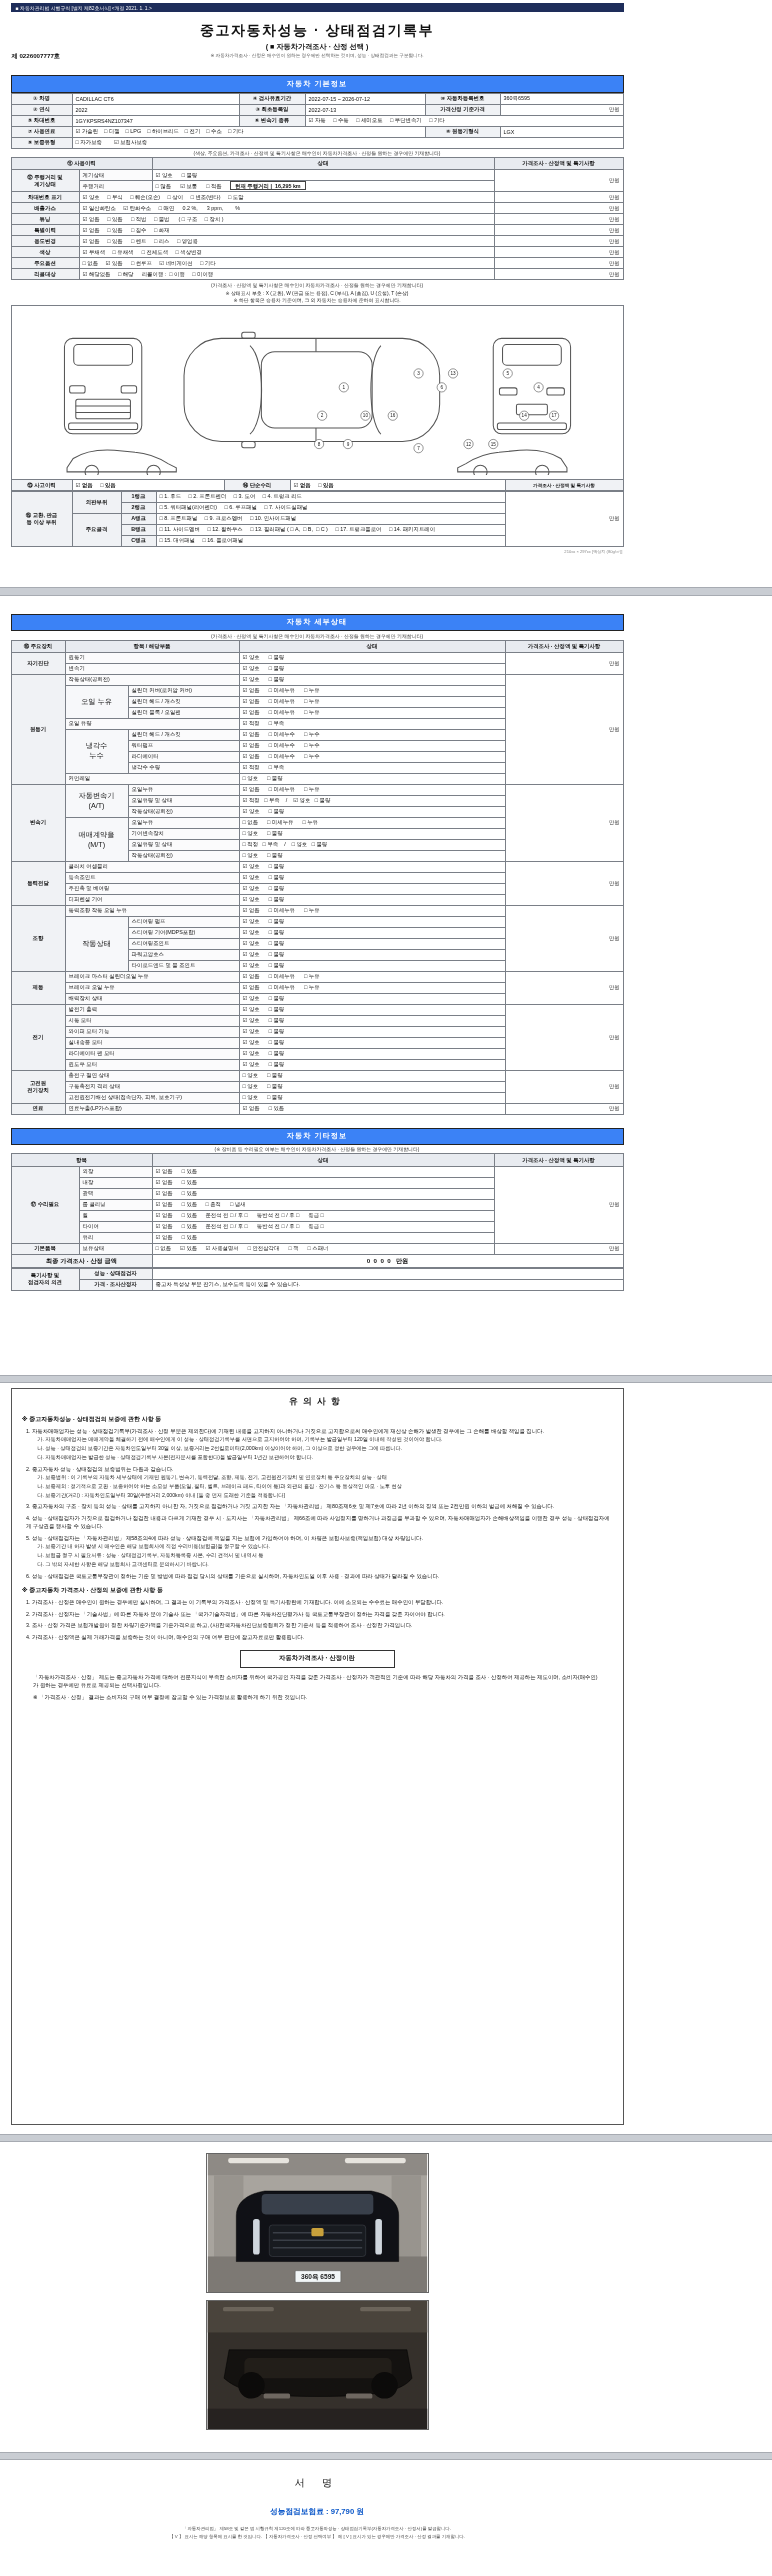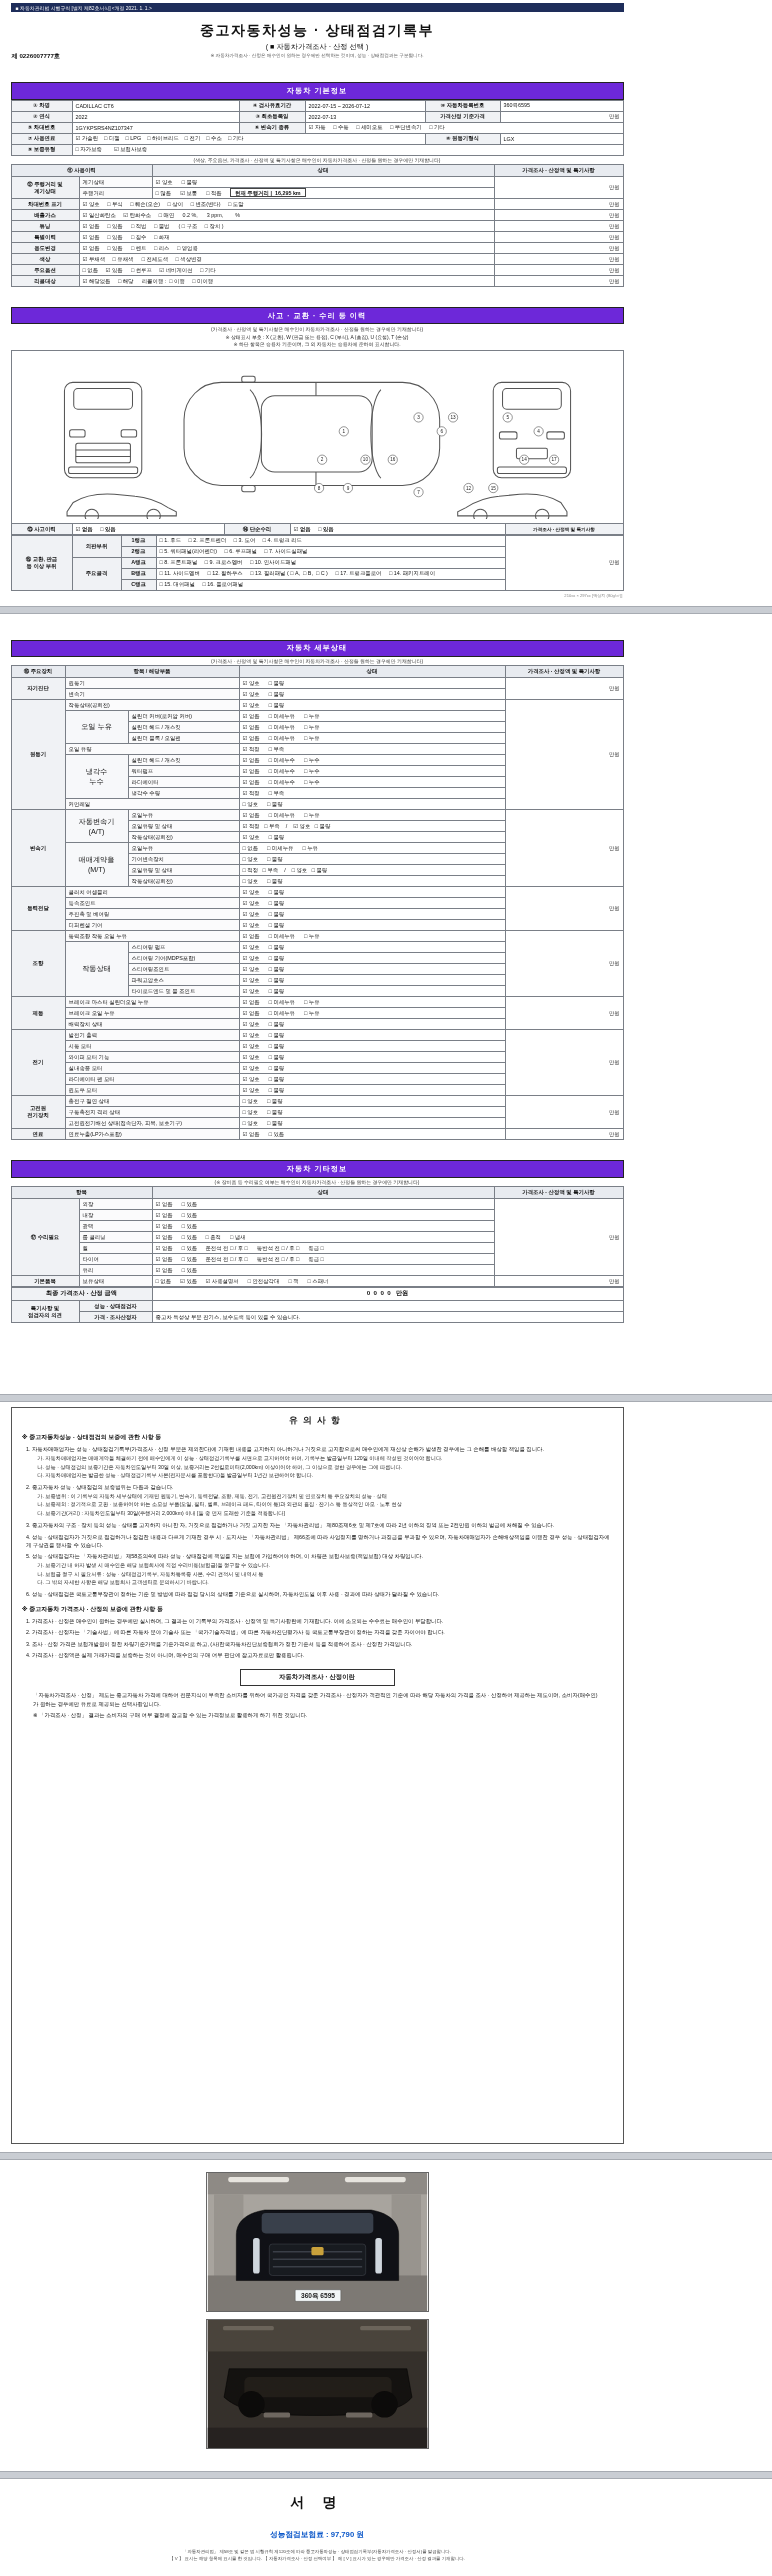--- a/index.html
+++ b/index.html
@@ -3,24 +3,24 @@
 <meta charset="utf-8">
 <style>
   *{box-sizing:border-box;margin:0;padding:0}
   body{width:773px;min-height:2576px;background:#ffffff;font-family:"Liberation Sans","DejaVu Sans",sans-serif;color:#111;overflow-x:hidden}
   .page{width:634px;padding-top:3.1px}
   .topbar{width:613px;margin:0 auto;height:9.3px;background:#1e2d5a;color:#fff;font-size:4.9px;display:flex;align-items:center;padding:0 5.2px}
   .panel{width:613px;margin:0 auto;background:#fff;padding:2.1px 0 5.2px}
   .gap{width:773px;height:8.2px;background:#c9cdd3;border-top:0.5px solid #a7abb2;border-bottom:0.5px solid #a7abb2;margin:3.1px 0}
   .titlebox{position:relative;text-align:center;padding:7.2px 0 4.1px}
   .h1{font-size:14px;font-weight:bold;letter-spacing:1.5px}
-  .sub{font-size:7.2px;margin-top:2.1px;font-weight:normal}
+  .sub{font-size:7.2px;margin-top:2.1px;font-weight:bold}
   .subnote{font-size:4.6px;color:#555;margin-top:1.5px}
   .doc-no{position:absolute;left:1px;bottom:1px;font-size:6.2px;font-weight:bold}
-  .sec-h{background:#6d28d9;color:#fff;font-weight:bold;text-align:center;font-size:7.2px;padding:2.6px 0;border:0.5px solid #222;margin-top:20px;letter-spacing:1px}
+  .sec-h{background:#3b82f6;color:#fff;font-weight:bold;text-align:center;font-size:7.2px;padding:2.6px 0;border:0.5px solid #222;margin-top:13px;letter-spacing:1px}
   .sec-note{font-size:4.9px;text-align:center;color:#333;padding:1.5px 0 1px}
   table{border-collapse:collapse;width:100%;table-layout:fixed}
   td,th{border:0.5px solid #7a7f87;font-size:5.4px;padding:1.5px 3.1px;vertical-align:middle;white-space:pre-wrap;word-break:break-all}
   thead th{background:#e8ebf0;text-align:center;font-weight:bold;padding:2.1px 1px}
   .lbl{background:#f0f2f5;text-align:center;font-weight:bold}
   .grp{background:#f0f2f5;text-align:center;font-weight:bold;white-space:pre-line}
   .sub{white-space:pre-line}
   td.sub{background:#f7f8fa;text-align:center;white-space:pre-line;font-weight:normal}
   .itm{background:#fbfbfc}
   .st{background:#fff}
@@ -34,21 +34,21 @@
   .nbox{border:0.8px solid #555;padding:7.2px 10.3px;min-height:737px}
   .n-title{text-align:center;font-weight:bold;font-size:8.8px;letter-spacing:5.2px;margin-bottom:5.2px}
   .nt-t{font-weight:bold;margin:6.2px 0 2.6px;font-size:6px}
   .nt-n{margin:3.1px 0 1px 4.1px;font-size:5.4px;line-height:1.55}
   .nt-s{margin:1px 0 1px 15.5px;font-size:5.2px;line-height:1.5;color:#222}
   .nt-b{width:155px;margin:9.3px auto 5.2px;text-align:center;border:0.8px solid #333;padding:3.1px 0;font-weight:bold;font-size:6.4px}
   .nt-c{margin:2.6px 11.3px;font-size:5.4px;line-height:1.6}
   .photos{text-align:center;padding:6.2px 0}
   .photo{display:block;margin:0 auto 7.2px;border:0.5px solid #666}
   .sign-panel{text-align:center;padding:9.3px 0 4.1px}
-  .sign-title{font-size:14px;font-weight:bold;letter-spacing:7.2px;margin:3.1px 0 17.5px}
+  .sign-title{font-size:10px;font-weight:normal;letter-spacing:7.2px;margin:3.1px 0 17.5px}
   .premium{color:#0b57c9;font-weight:bold;font-size:7.7px;margin:5.2px 0 8.2px}
   .fineprint{font-size:4.4px;color:#444;line-height:1.7}
   .acc-state{font-weight:bold}
 </style>
 </head>
 <body>
 
 <div class="page">
 
   <div class="topbar">
@@ -172,21 +172,20 @@
             <td class="price" rowspan="1">만원</td>
           </tr>
           <tr>
             <td class="grp" rowspan="1">리콜대상</td>
             <td class="st" colspan="2"><span>☑ 해당없음     □ 해당</span><span class="x">리콜이행 :  □ 이행     □ 미이행</span></td>
             <td class="price" rowspan="1">만원</td>
           </tr>
         </tbody>
     </table>
 
-    <div class="sec-h">사고 · 교환 · 수리 등 이력</div>
     <div class="sec-note">(가격조사 · 산정액 및 특기사항은 매수인이 자동차가격조사 · 산정을 원하는 경우에만 기재합니다)</div>
     <div class="legend">
       <div>※ 상태표시 부호 :  X (교환),  W (판금 또는 용접),  C (부식),  A (흠집),  U (요철),  T (손상)</div>
       <div>※ 하단 항목은 승용차 기준이며, 그 외 자동차는 승용차에 준하여 표시합니다.</div>
     </div>
 
     <div class="diagram-wrap">
       <svg id="car-svg" width="536" height="165" viewBox="0 0 1040 320">
         <g stroke="#555" fill="none" stroke-width="2">
 

